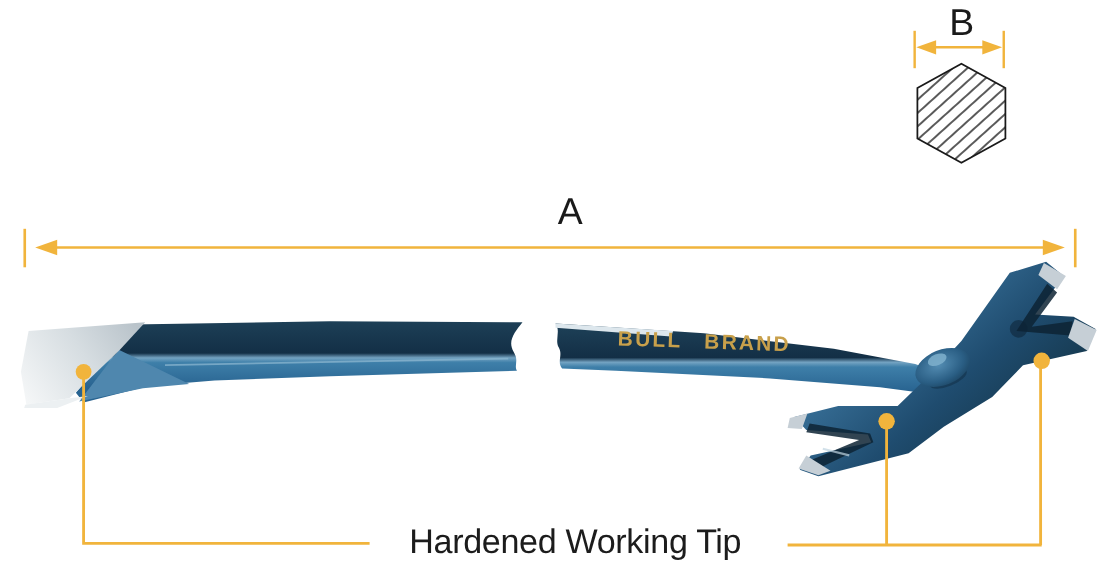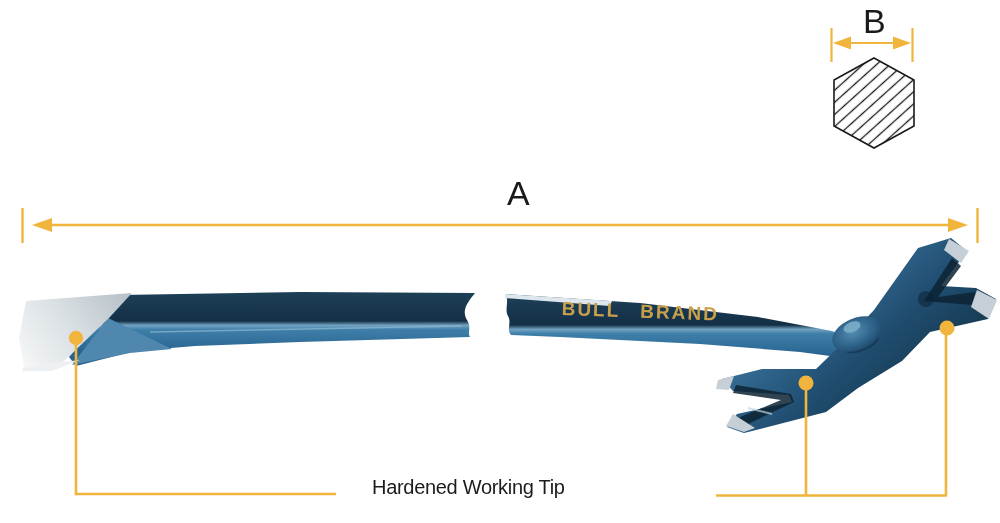--- a/index.html
+++ b/index.html
@@ -7,21 +7,21 @@
     position:relative;width:1000px;height:523px;background:#ffffff;overflow:hidden;
     font-family:"Liberation Sans",sans-serif;
   }
   #stage svg{position:absolute;left:0;top:0;}
   .dim-label{
     position:absolute;color:#1a1a1a;font-size:34px;font-weight:400;line-height:1;
   }
   #label-a{left:507px;top:176px;}
   #label-b{left:863px;top:4px;}
   #callout-label{
-    position:absolute;left:372px;top:477px;color:#1c1c1c;font-size:20px;
+    position:absolute;left:372px;top:477px;color:#1c1c1c;font-size:31px;
     letter-spacing:-0.3px;line-height:1;white-space:nowrap;
   }
   #brand-text{
     position:absolute;left:562px;top:299px;transform:rotate(2deg);
     transform-origin:left top;color:#C8A04B;font-weight:bold;font-size:19px;
     letter-spacing:2px;line-height:1;white-space:nowrap;
   }
   #brand-text .w1{margin-right:20px;}
 </style>
 </head>

